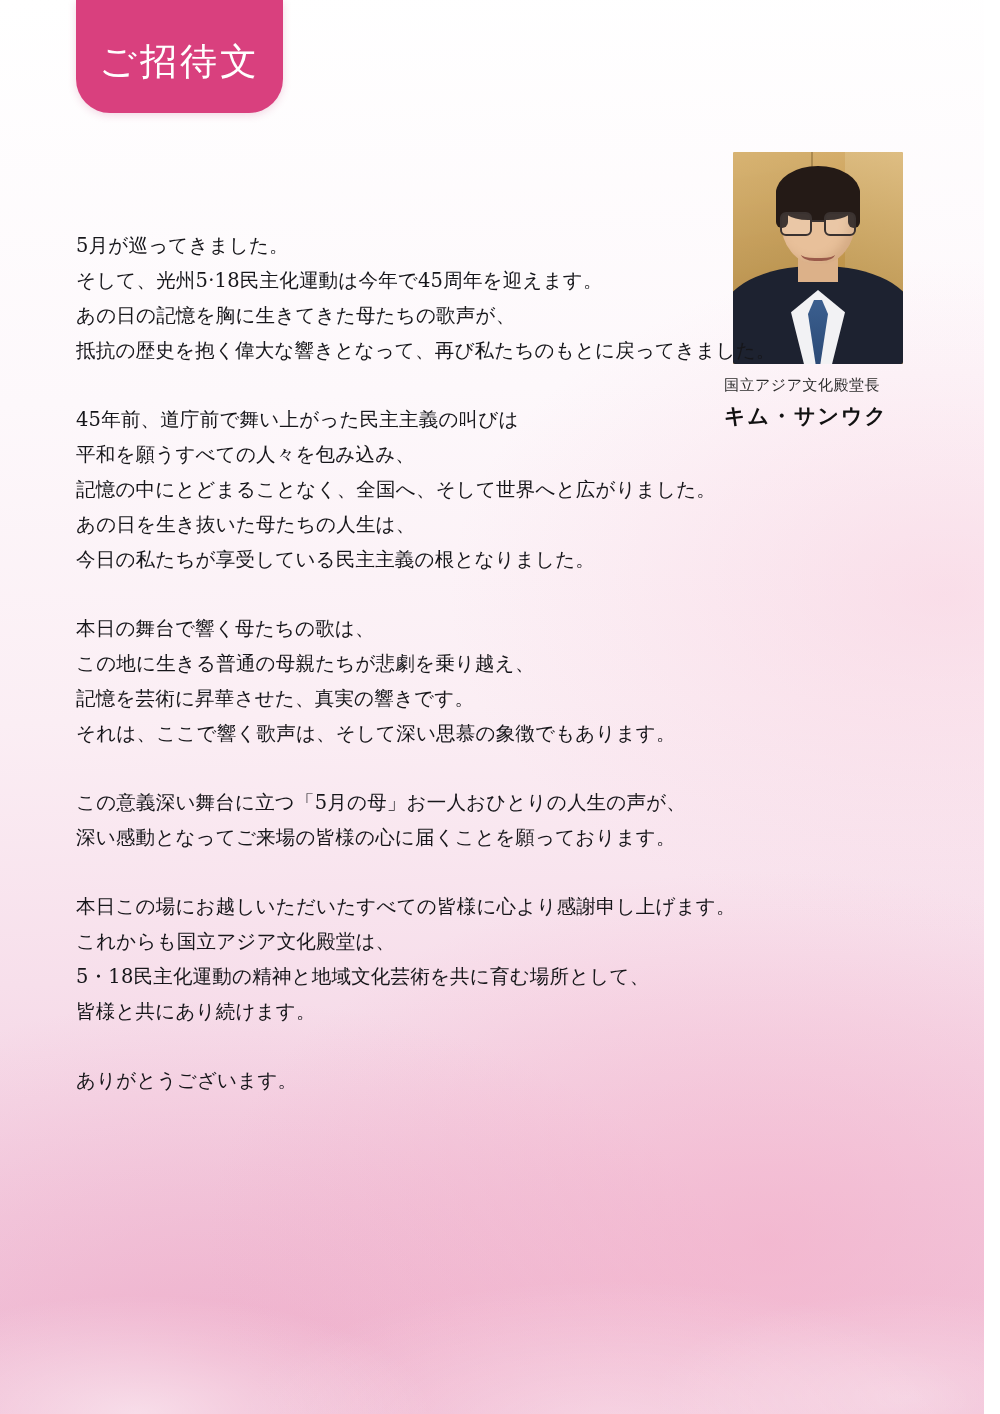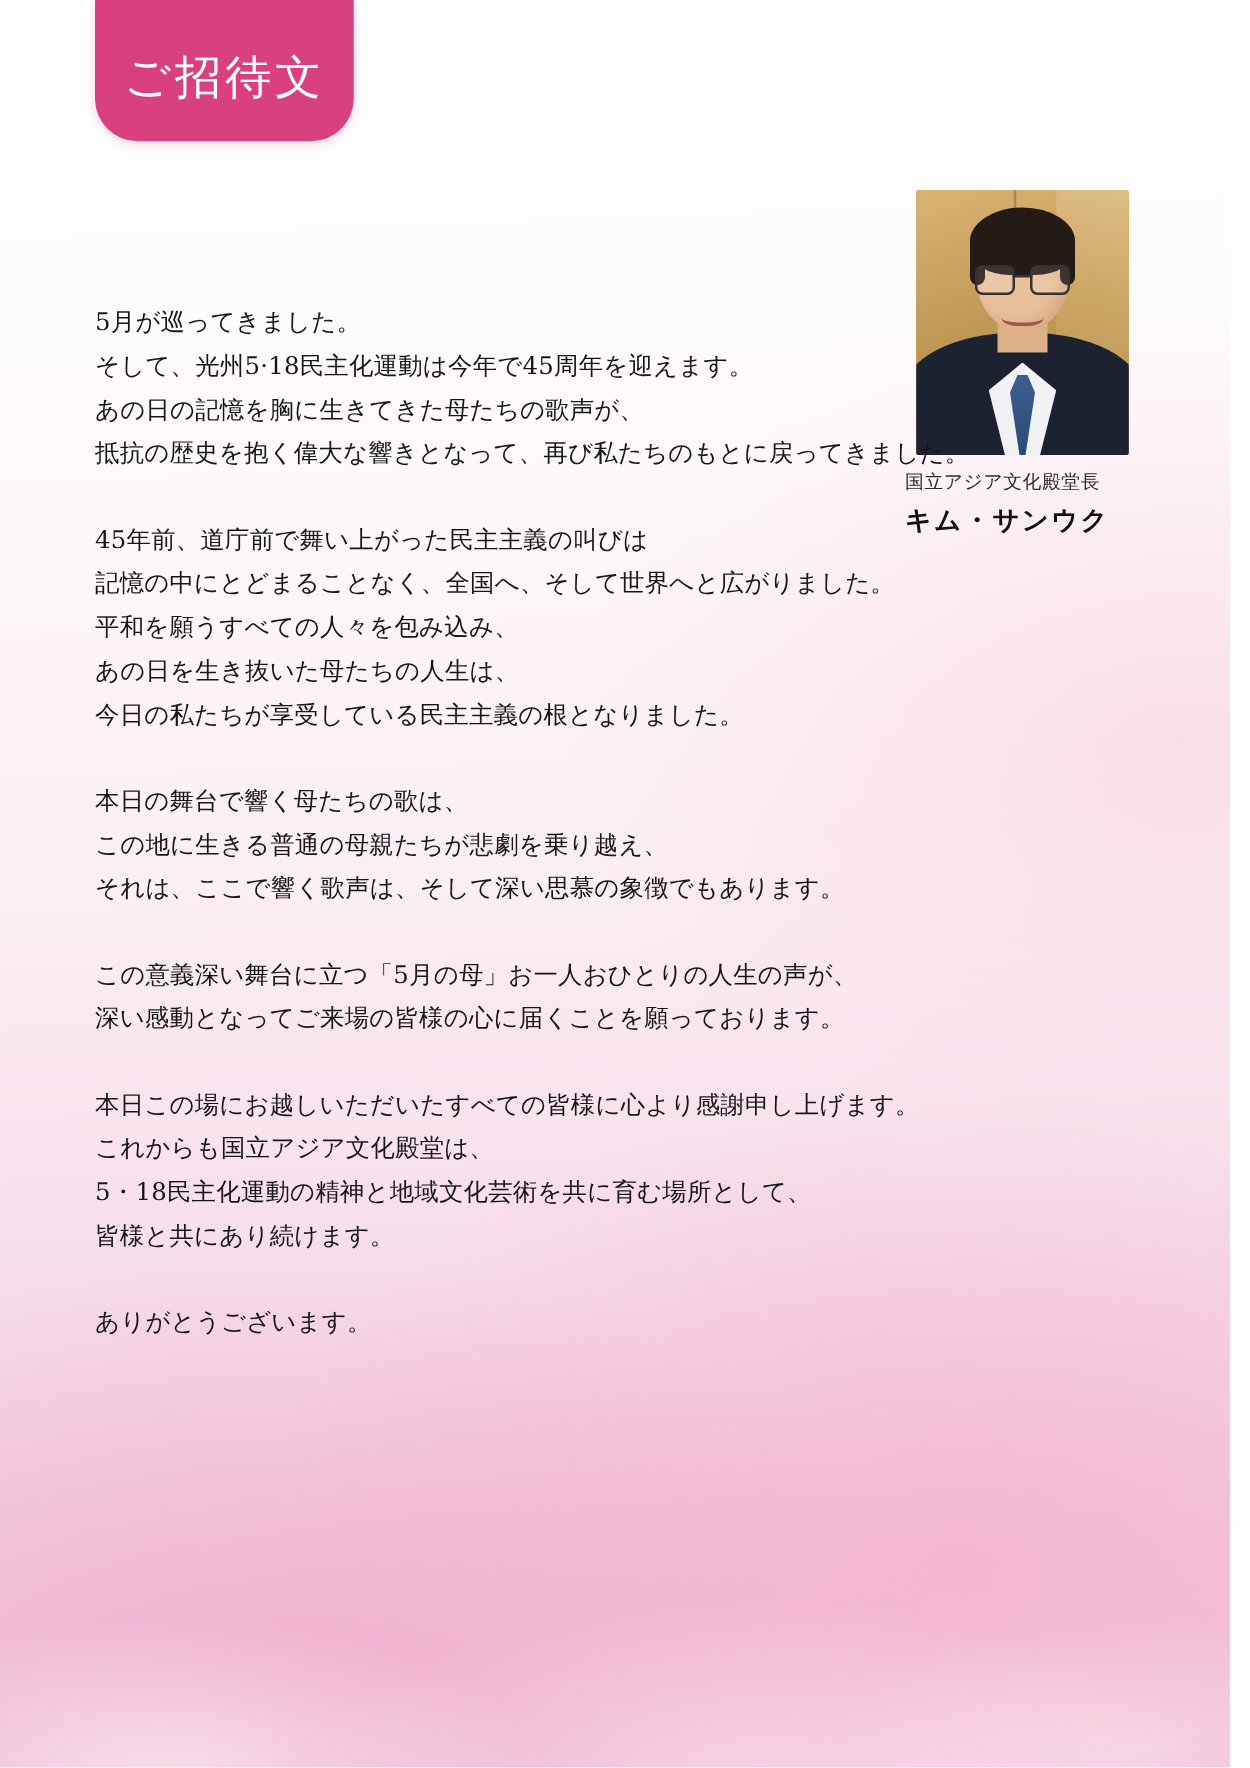--- a/index.html
+++ b/index.html
@@ -216,21 +216,20 @@
     letter-spacing: 2px;
     font-family: Liberation Serif, serif;
   }
 
   
   .letter {
     position: absolute;
     left: 76px;
     top: 228px;
     width: 680px;
-    margin-top: 12px;
   }
   .para {
     margin: 0 0 34px 0;
   }
   .para:last-child { margin-bottom: 0; }
   .line {
     font-size: 19.5px;
     line-height: 35px;
     color: #16161a;
     white-space: nowrap;
@@ -274,29 +273,30 @@
     <div class="para">
       <div class="line">5月が巡ってきました。</div>
       <div class="line">そして、光州5·18民主化運動は今年で45周年を迎えます。</div>
       <div class="line">あの日の記憶を胸に生きてきた母たちの歌声が、</div>
       <div class="line">抵抗の歴史を抱く偉大な響きとなって、再び私たちのもとに戻ってきました。</div>
     </div>
 
 
     <div class="para">
       <div class="line">45年前、道庁前で舞い上がった民主主義の叫びは</div>
+      <div class="line">平和を願うすべての人々を包み込み、</div>
       <div class="line">記憶の中にとどまることなく、全国へ、そして世界へと広がりました。</div>
-      <div class="line">平和を願うすべての人々を包み込み、</div>
       <div class="line">あの日を生き抜いた母たちの人生は、</div>
       <div class="line">今日の私たちが享受している民主主義の根となりました。</div>
     </div>
 
     <div class="para">
       <div class="line">本日の舞台で響く母たちの歌は、</div>
       <div class="line">この地に生きる普通の母親たちが悲劇を乗り越え、</div>
+      <div class="line">記憶を芸術に昇華させた、真実の響きです。</div>
       <div class="line">それは、ここで響く歌声は、そして深い思慕の象徴でもあります。</div>
     </div>
 
     <div class="para">
       <div class="line">この意義深い舞台に立つ「5月の母」お一人おひとりの人生の声が、</div>
       <div class="line">深い感動となってご来場の皆様の心に届くことを願っております。</div>
     </div>
 
     <div class="para">
       <div class="line">本日この場にお越しいただいたすべての皆様に心より感謝申し上げます。</div>

